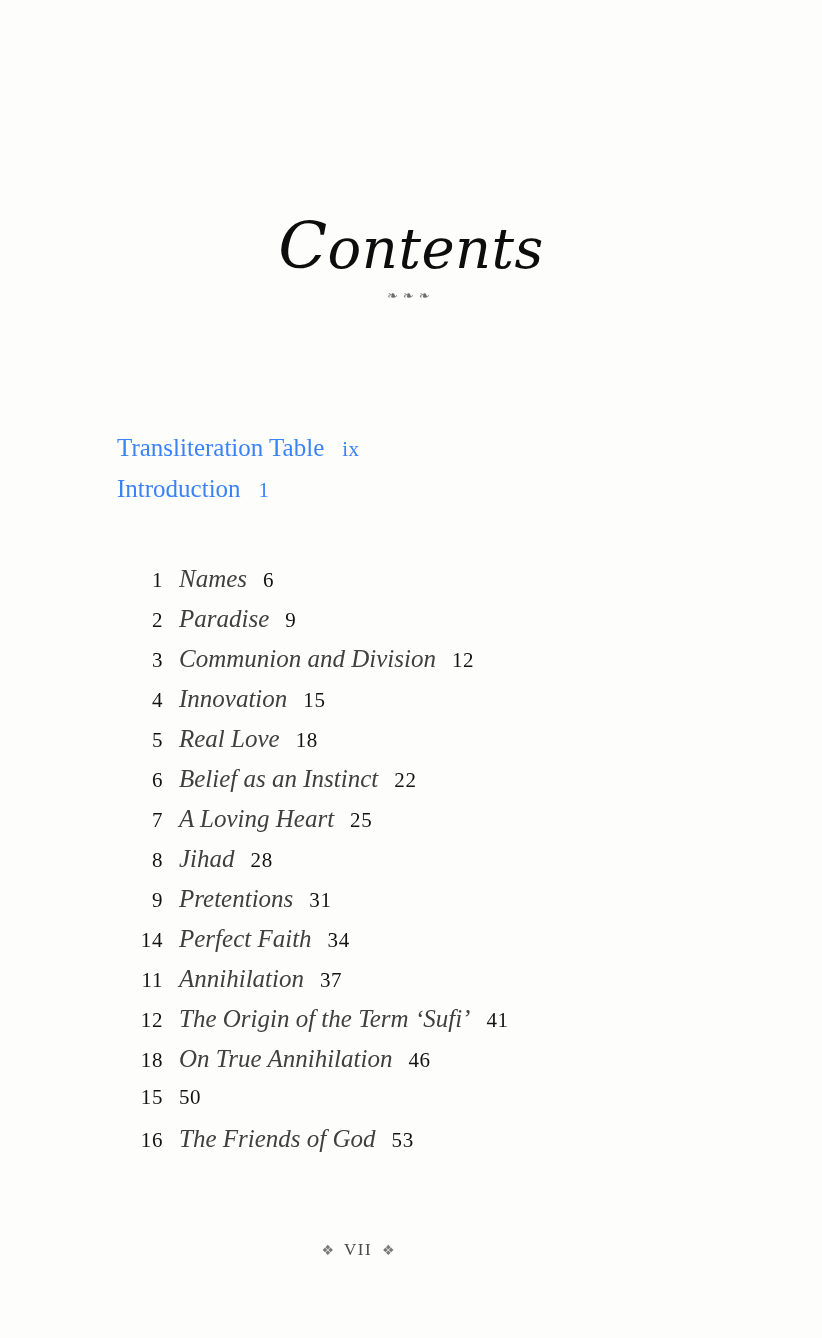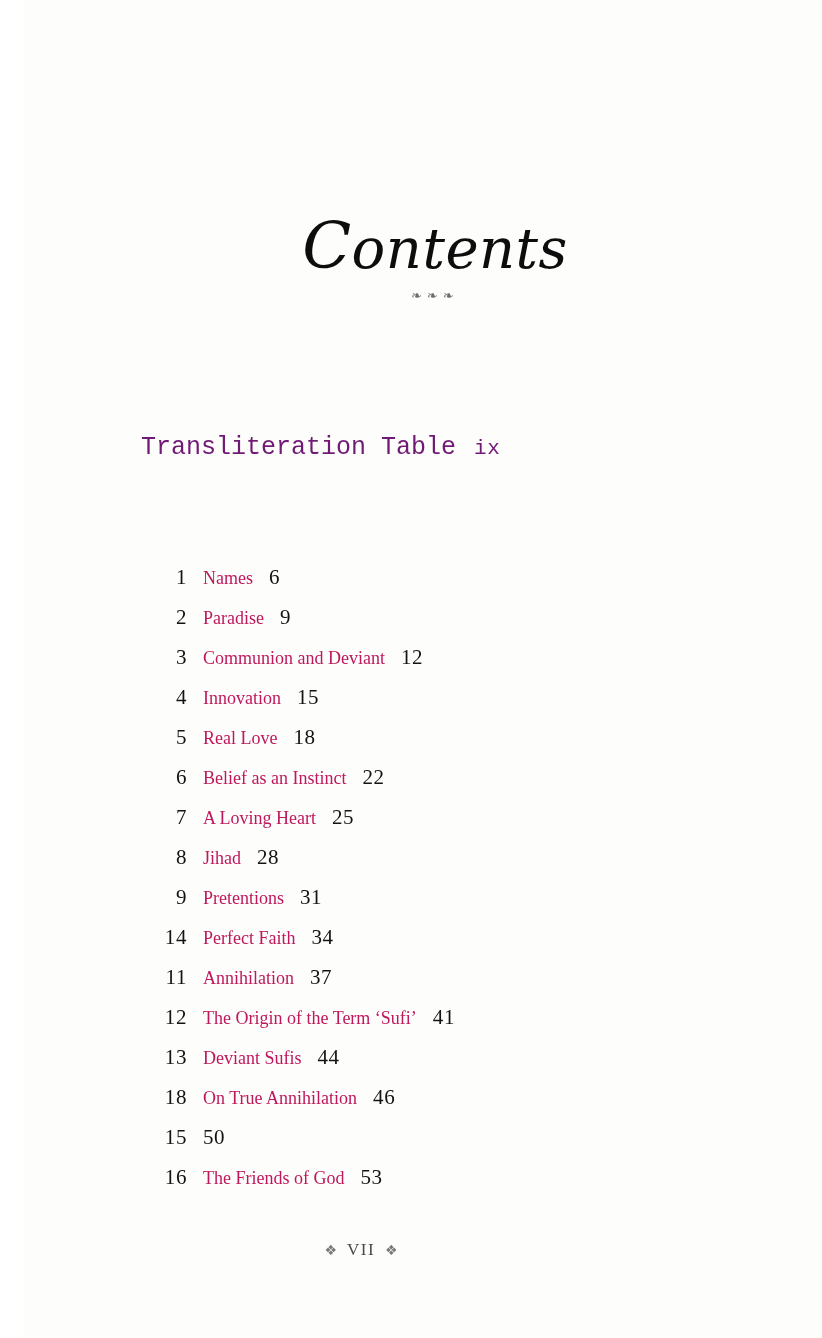--- a/index.html
+++ b/index.html
@@ -13,21 +13,20 @@
     position: relative;
     font-family: "Liberation Serif", serif;
     color: #121212;
     overflow: hidden;
   }
 
   .page {
     position: absolute;
     inset: 0;
     background: #fdfdfb;
-    margin-left: 24px;
   }
 
   
   .title-block {
     position: absolute;
     top: 214px;
     left: 0;
     width: 822px;
     text-align: center;
   }
@@ -55,23 +54,22 @@
   
   .frontmatter {
     position: absolute;
     top: 428px;
     left: 117px;
     width: 600px;
   }
   .fm-row {
     font-size: 25px;
     line-height: 40px;
-    color: #701a75;
+    color: #3b82f6;
     white-space: nowrap;
-    font-family: Liberation Mono, monospace;
   }
   .fm-row .fm-label {
     font-size: 25px;
   }
   .fm-row .fm-page {
     font-size: 21px;
     letter-spacing: 0.5px;
   }
   .fm-gap-wide { display: inline-block; width: 18px; }
   .fm-gap-narrow { display: inline-block; width: 7px; }
@@ -91,38 +89,40 @@
   }
   .ch-num {
     width: 46px;
     text-align: right;
     font-size: 21px;
     letter-spacing: 0.6px;
     color: #131313;
   }
   .ch-title {
     margin-left: 16px;
-    font-size: 18px;
-    color: #be185d;
+    font-size: 25px;
+    color: #404040;
+    font-style: italic;
   }
   .ch-page {
     margin-left: 16px;
     font-size: 21px;
     letter-spacing: 0.6px;
     color: #131313;
   }
 
   
   .footer {
     position: absolute;
     top: 1240px;
     left: 0;
     width: 674px;
     text-align: center;
     color: #4a4a4a;
+    padding-left: 21px;
   }
   .footer .folio {
     font-size: 17px;
     letter-spacing: 1.5px;
     vertical-align: middle;
   }
   .footer .wing {
     font-family: "DejaVu Sans", sans-serif;
     font-size: 14px;
     color: #7a7a7a;
@@ -135,36 +135,37 @@
 
 <div class="page">
 
   <div class="title-block">
     <div class="title"><span class="drop">C</span>ontents</div>
     <div class="ornament">❧❧❧</div>
   </div>
 
   <div class="frontmatter">
       <div class="fm-row"><span class="fm-label">Transliteration Table</span><span class="fm-gap-wide"></span><span class="fm-page">ix</span></div>
+      <div class="fm-row"><span class="fm-label">Introduction</span><span class="fm-gap-wide"></span><span class="fm-page">1</span></div>
     </div>
 
   <div class="chapters">
       <div class="ch-row">
         <span class="ch-num">1</span>
         <span class="ch-title">Names</span>
         <span class="ch-page">6</span>
       </div>
       <div class="ch-row">
         <span class="ch-num">2</span>
         <span class="ch-title">Paradise</span>
         <span class="ch-page">9</span>
       </div>
       <div class="ch-row">
         <span class="ch-num">3</span>
-        <span class="ch-title">Communion and Deviant</span>
+        <span class="ch-title">Communion and Division</span>
         <span class="ch-page">12</span>
       </div>
       <div class="ch-row">
         <span class="ch-num">4</span>
         <span class="ch-title">Innovation</span>
         <span class="ch-page">15</span>
       </div>
       <div class="ch-row">
         <span class="ch-num">5</span>
         <span class="ch-title">Real Love</span>
@@ -199,25 +200,20 @@
         <span class="ch-num">11</span>
         <span class="ch-title">Annihilation</span>
         <span class="ch-page">37</span>
       </div>
       <div class="ch-row">
         <span class="ch-num">12</span>
         <span class="ch-title">The Origin of the Term ‘Sufi’</span>
         <span class="ch-page">41</span>
       </div>
       <div class="ch-row">
-        <span class="ch-num">13</span>
-        <span class="ch-title">Deviant Sufis</span>
-        <span class="ch-page">44</span>
-      </div>
-      <div class="ch-row">
         <span class="ch-num">18</span>
         <span class="ch-title">On True Annihilation</span>
         <span class="ch-page">46</span>
       </div>
       <div class="ch-row">
         <span class="ch-num">15</span>
         <span class="ch-page">50</span>
       </div>
       <div class="ch-row">
         <span class="ch-num">16</span>

